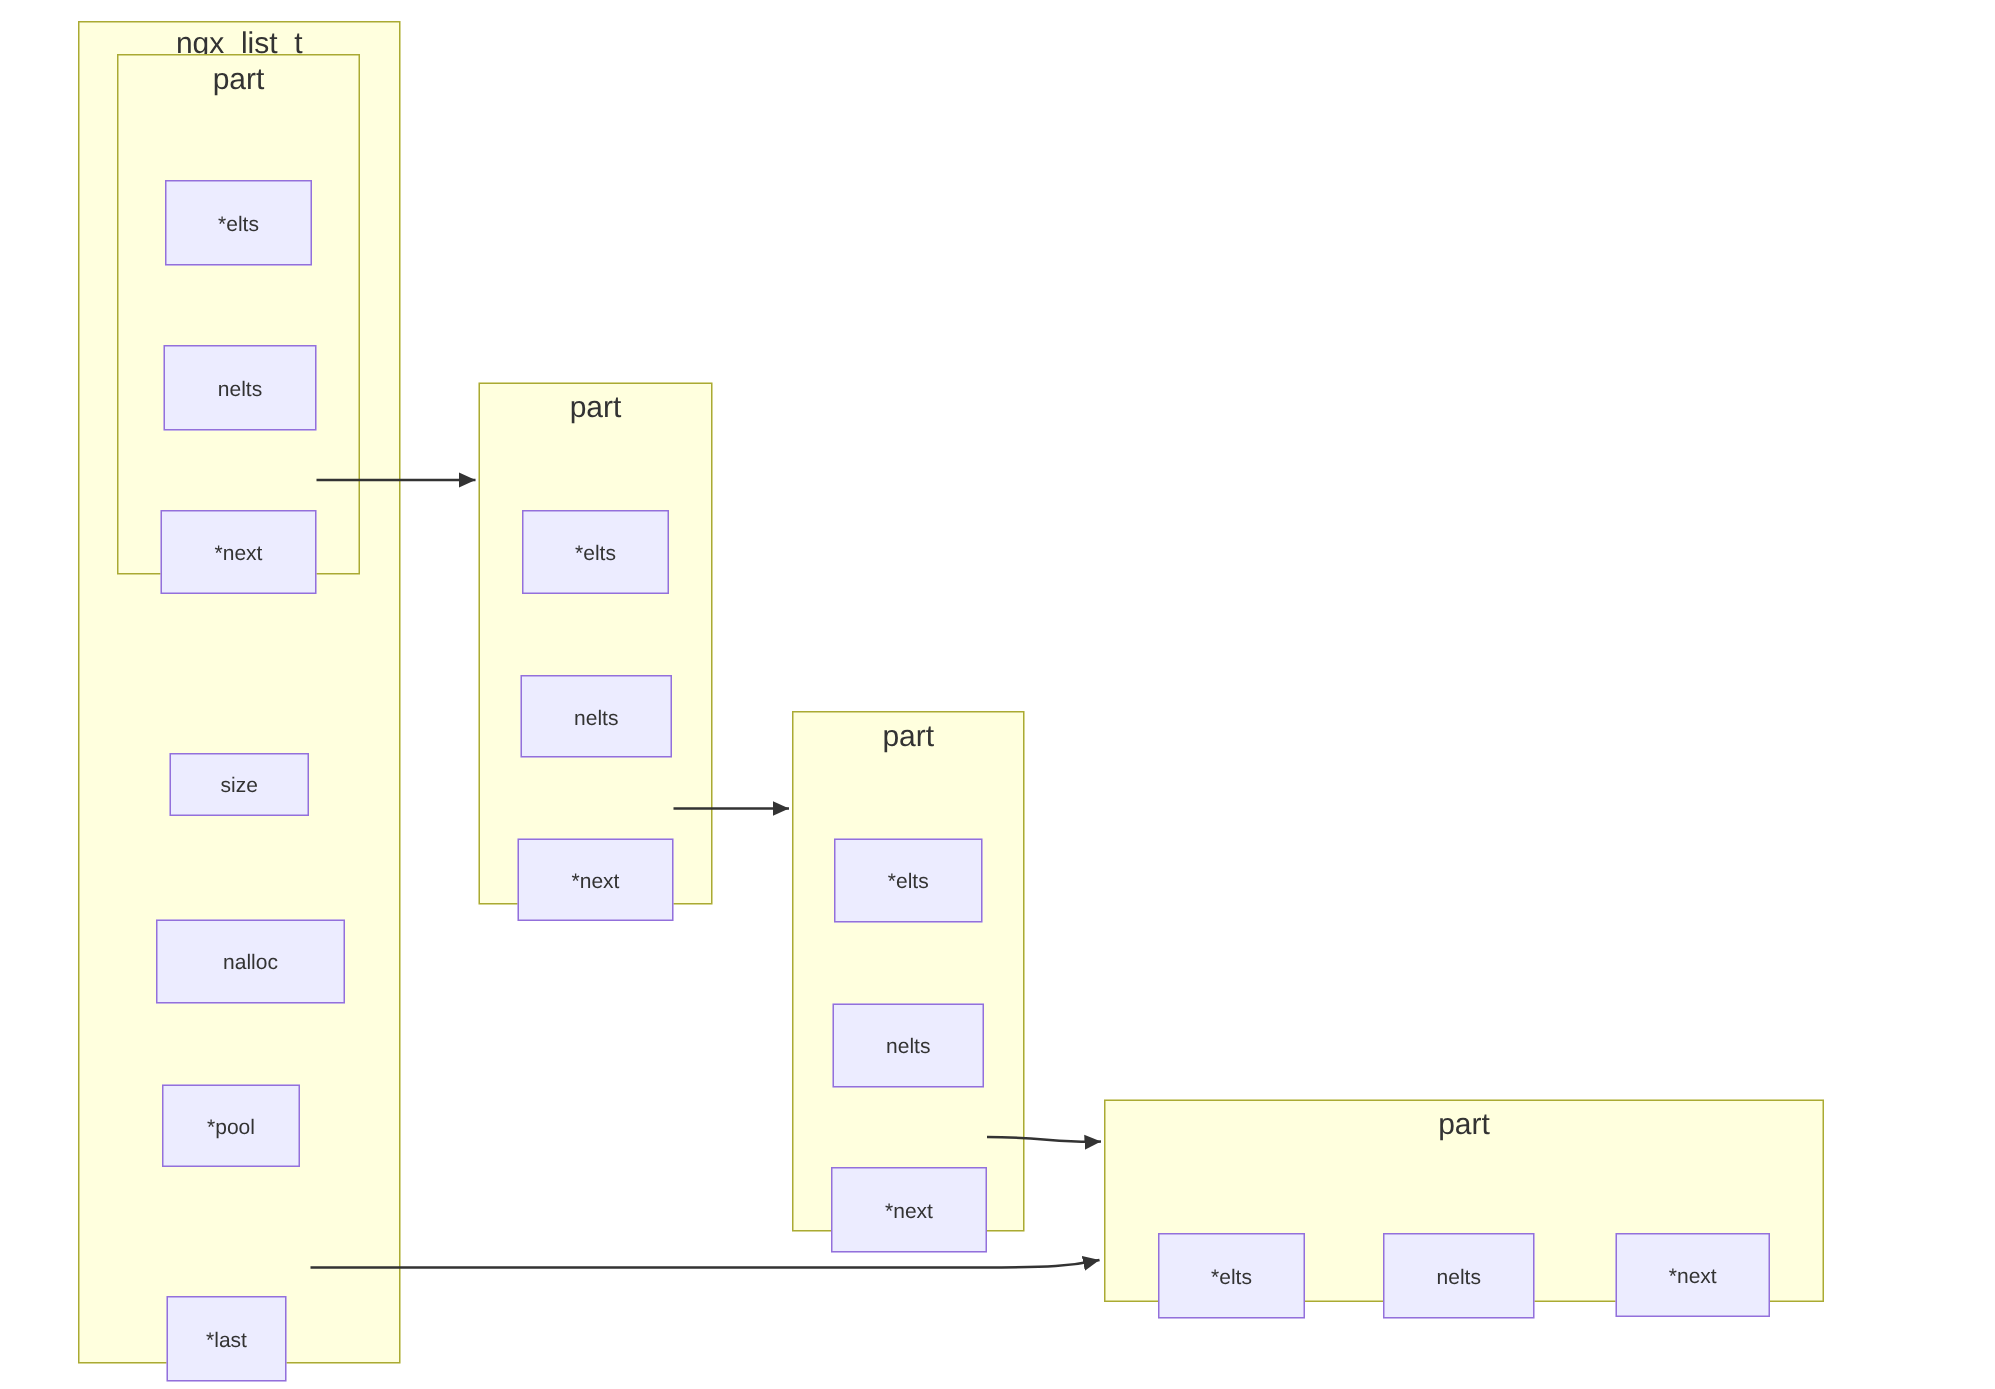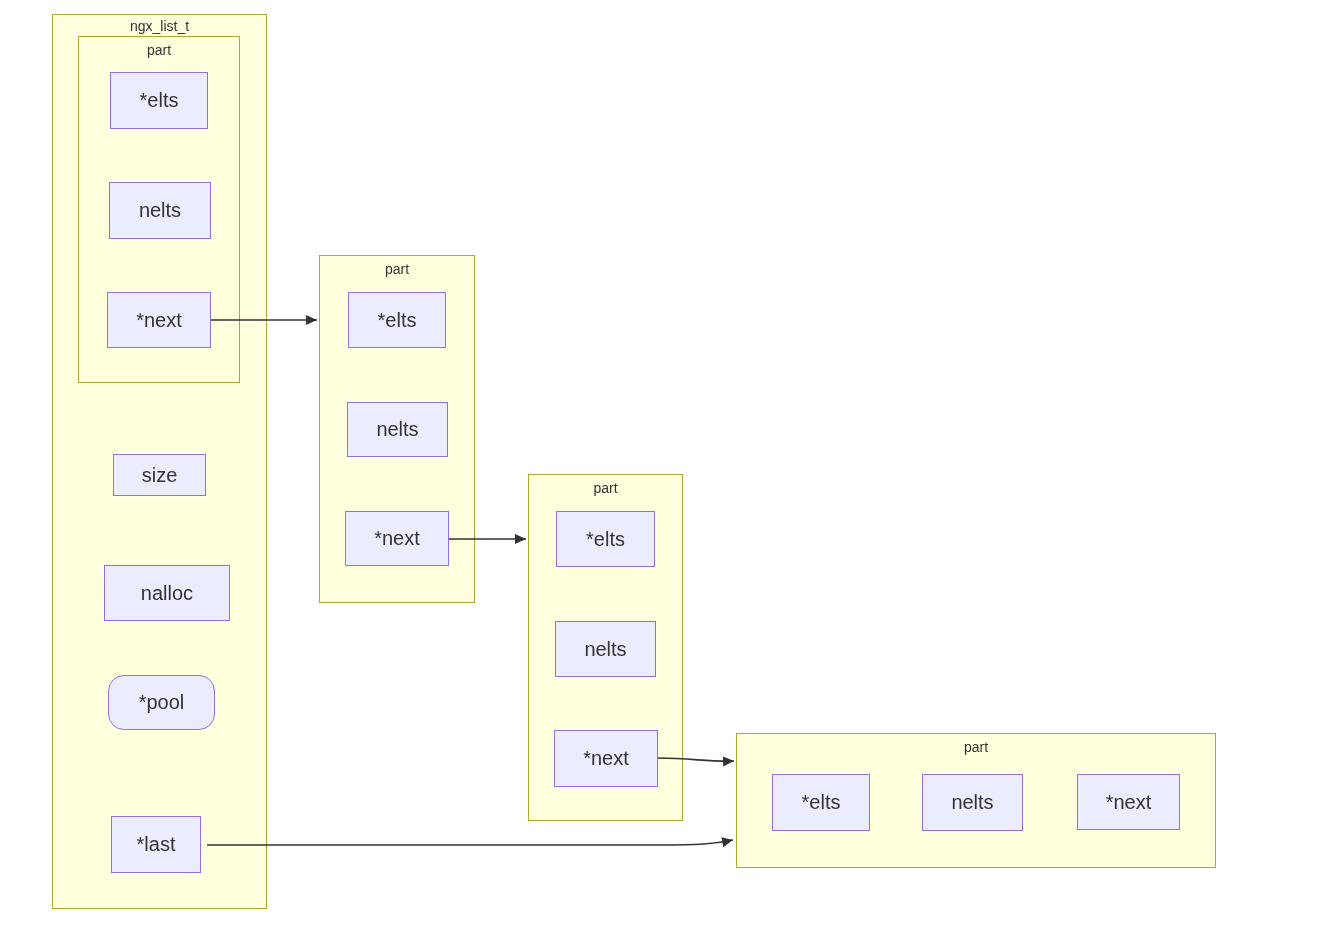--- a/index.html
+++ b/index.html
@@ -21,36 +21,37 @@
     box-sizing: border-box;
     background: var(--cluster-fill, #ffffde);
     border: 1px solid var(--cluster-border, #aaaa33);
   }
   .cluster-label {
     position: absolute;
     left: 0;
     right: 0;
     top: 5px;
     text-align: center;
-    font-size: 14px;
+    font-size: 20px;
     line-height: 1.15;
     color: var(--text, #333333);
     white-space: nowrap;
   }
   .cluster-label.root-label { top: 3px; }
   .node {
     position: absolute;
     box-sizing: border-box;
     background: var(--node-fill, #ececff);
     border: 1px solid var(--node-border, #9370db);
     display: flex;
     align-items: center;
     justify-content: center;
-    font-size: 20px;
+    font-size: 14px;
     color: var(--text, #333333);
+    margin-top: 48px;
   }
   svg.edges {
     position: absolute;
     left: 0;
     top: 0;
     width: 1330px;
     height: 926px;
     pointer-events: none;
   }
   .edge-path {
@@ -97,24 +98,24 @@
   <div class="node" style="left:107px; top:292px; width:104px; height:56px;">
     <span>*next</span>
   </div>
 
   <div class="node" style="left:113px; top:454px; width:93px;  height:42px;">
     <span>size</span>
   </div>
   <div class="node" style="left:104px; top:565px; width:126px; height:56px;">
     <span>nalloc</span>
   </div>
-  <div class="node" style="left:108px; top:675px; width:107px; height:55px;border-radius:16px;">
+  <div class="node" style="left:108px; top:675px; width:92px; height:55px;">
     <span>*pool</span>
   </div>
-  <div class="node" style="left:111px; top:816px; width:90px;  height:57px;">
+  <div class="node" style="left:111px; top:816px; width:80px;  height:57px;">
     <span>*last</span>
   </div>
 
   <div class="node" style="left:348px; top:292px; width:98px;  height:56px;">
     <span>*elts</span>
   </div>
   <div class="node" style="left:347px; top:402px; width:101px; height:55px;">
     <span>nelts</span>
   </div>
   <div class="node" style="left:345px; top:511px; width:104px; height:55px;">

